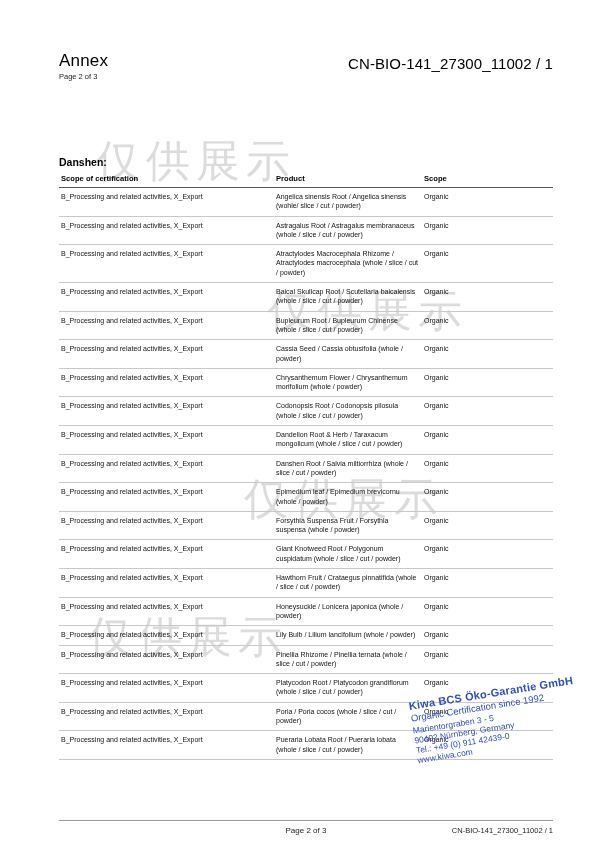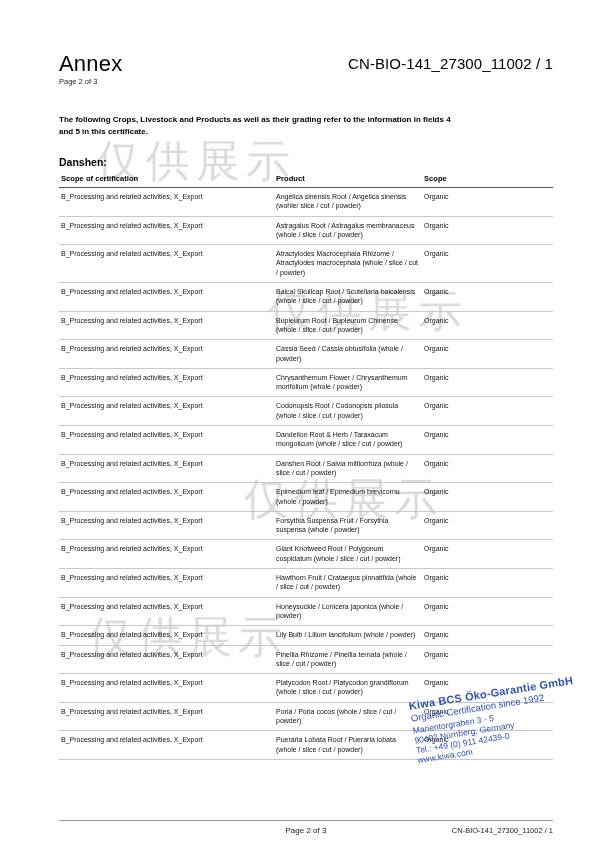--- a/index.html
+++ b/index.html
@@ -30,21 +30,21 @@
     position: absolute;
     left: 59px;
     top: 52px;
     width: 494px;
     display: flex;
     align-items: flex-start;
     justify-content: space-between;
   }
   .annex-block { line-height: 1.05; }
   .annex-title {
-    font-size: 22px;
+    font-size: 17px;
     color: #000;
     letter-spacing: .2px;
   }
   .annex-sub {
     font-size: 7.5px;
     color: #222;
     margin-top: 3px;
   }
   .cert-no {
     font-size: 15px;
@@ -178,21 +178,20 @@
     <div class="wm wm4">仅供展示</div>
 
     <div class="header">
       <div class="annex-block">
         <div class="annex-title">Annex</div>
         <div class="annex-sub">Page 2 of 3</div>
       </div>
       <div class="cert-no">CN-BIO-141_27300_11002 / 1</div>
     </div>
 
-    <div class="intro">The following Crops, Livestock and Products as well as their grading refer to the information in fields 4 and 5 in this certificate.</div>
 
     <div class="products-label">Danshen:</div>
 
     <table class="table">
       <colgroup>
         <col class="c1">
           <col class="c2">
           <col class="c3">
       </colgroup>
       <thead>

